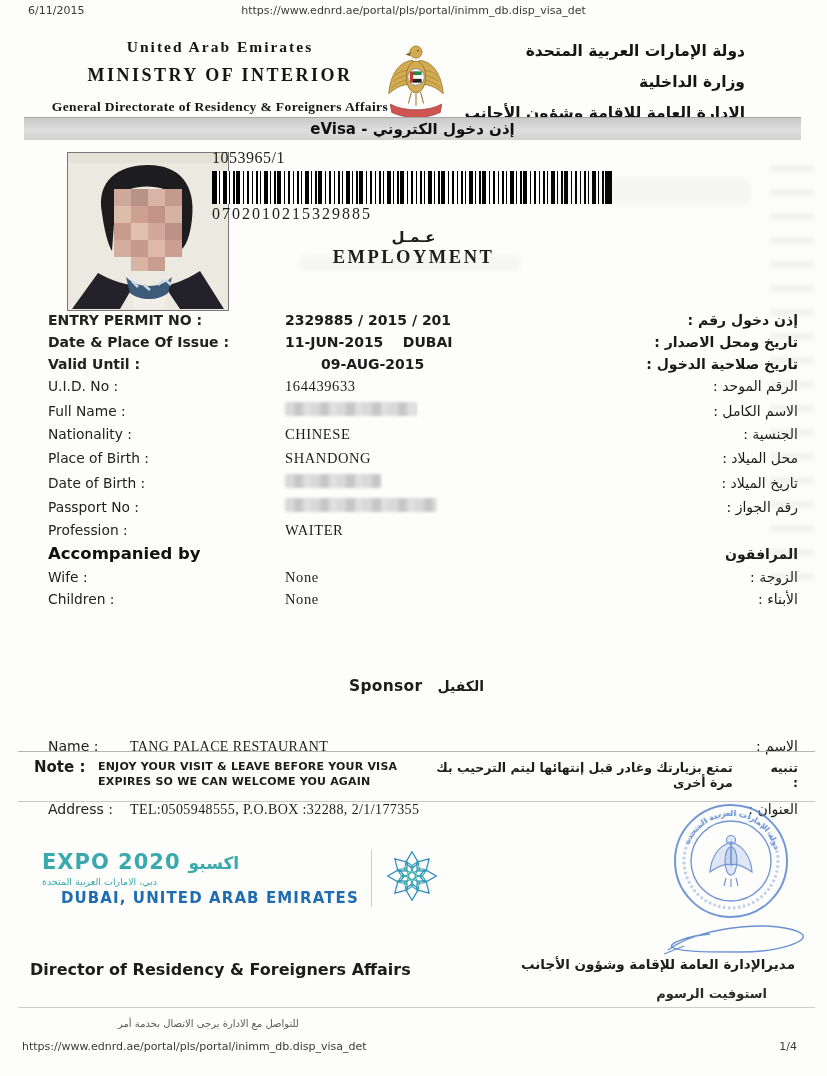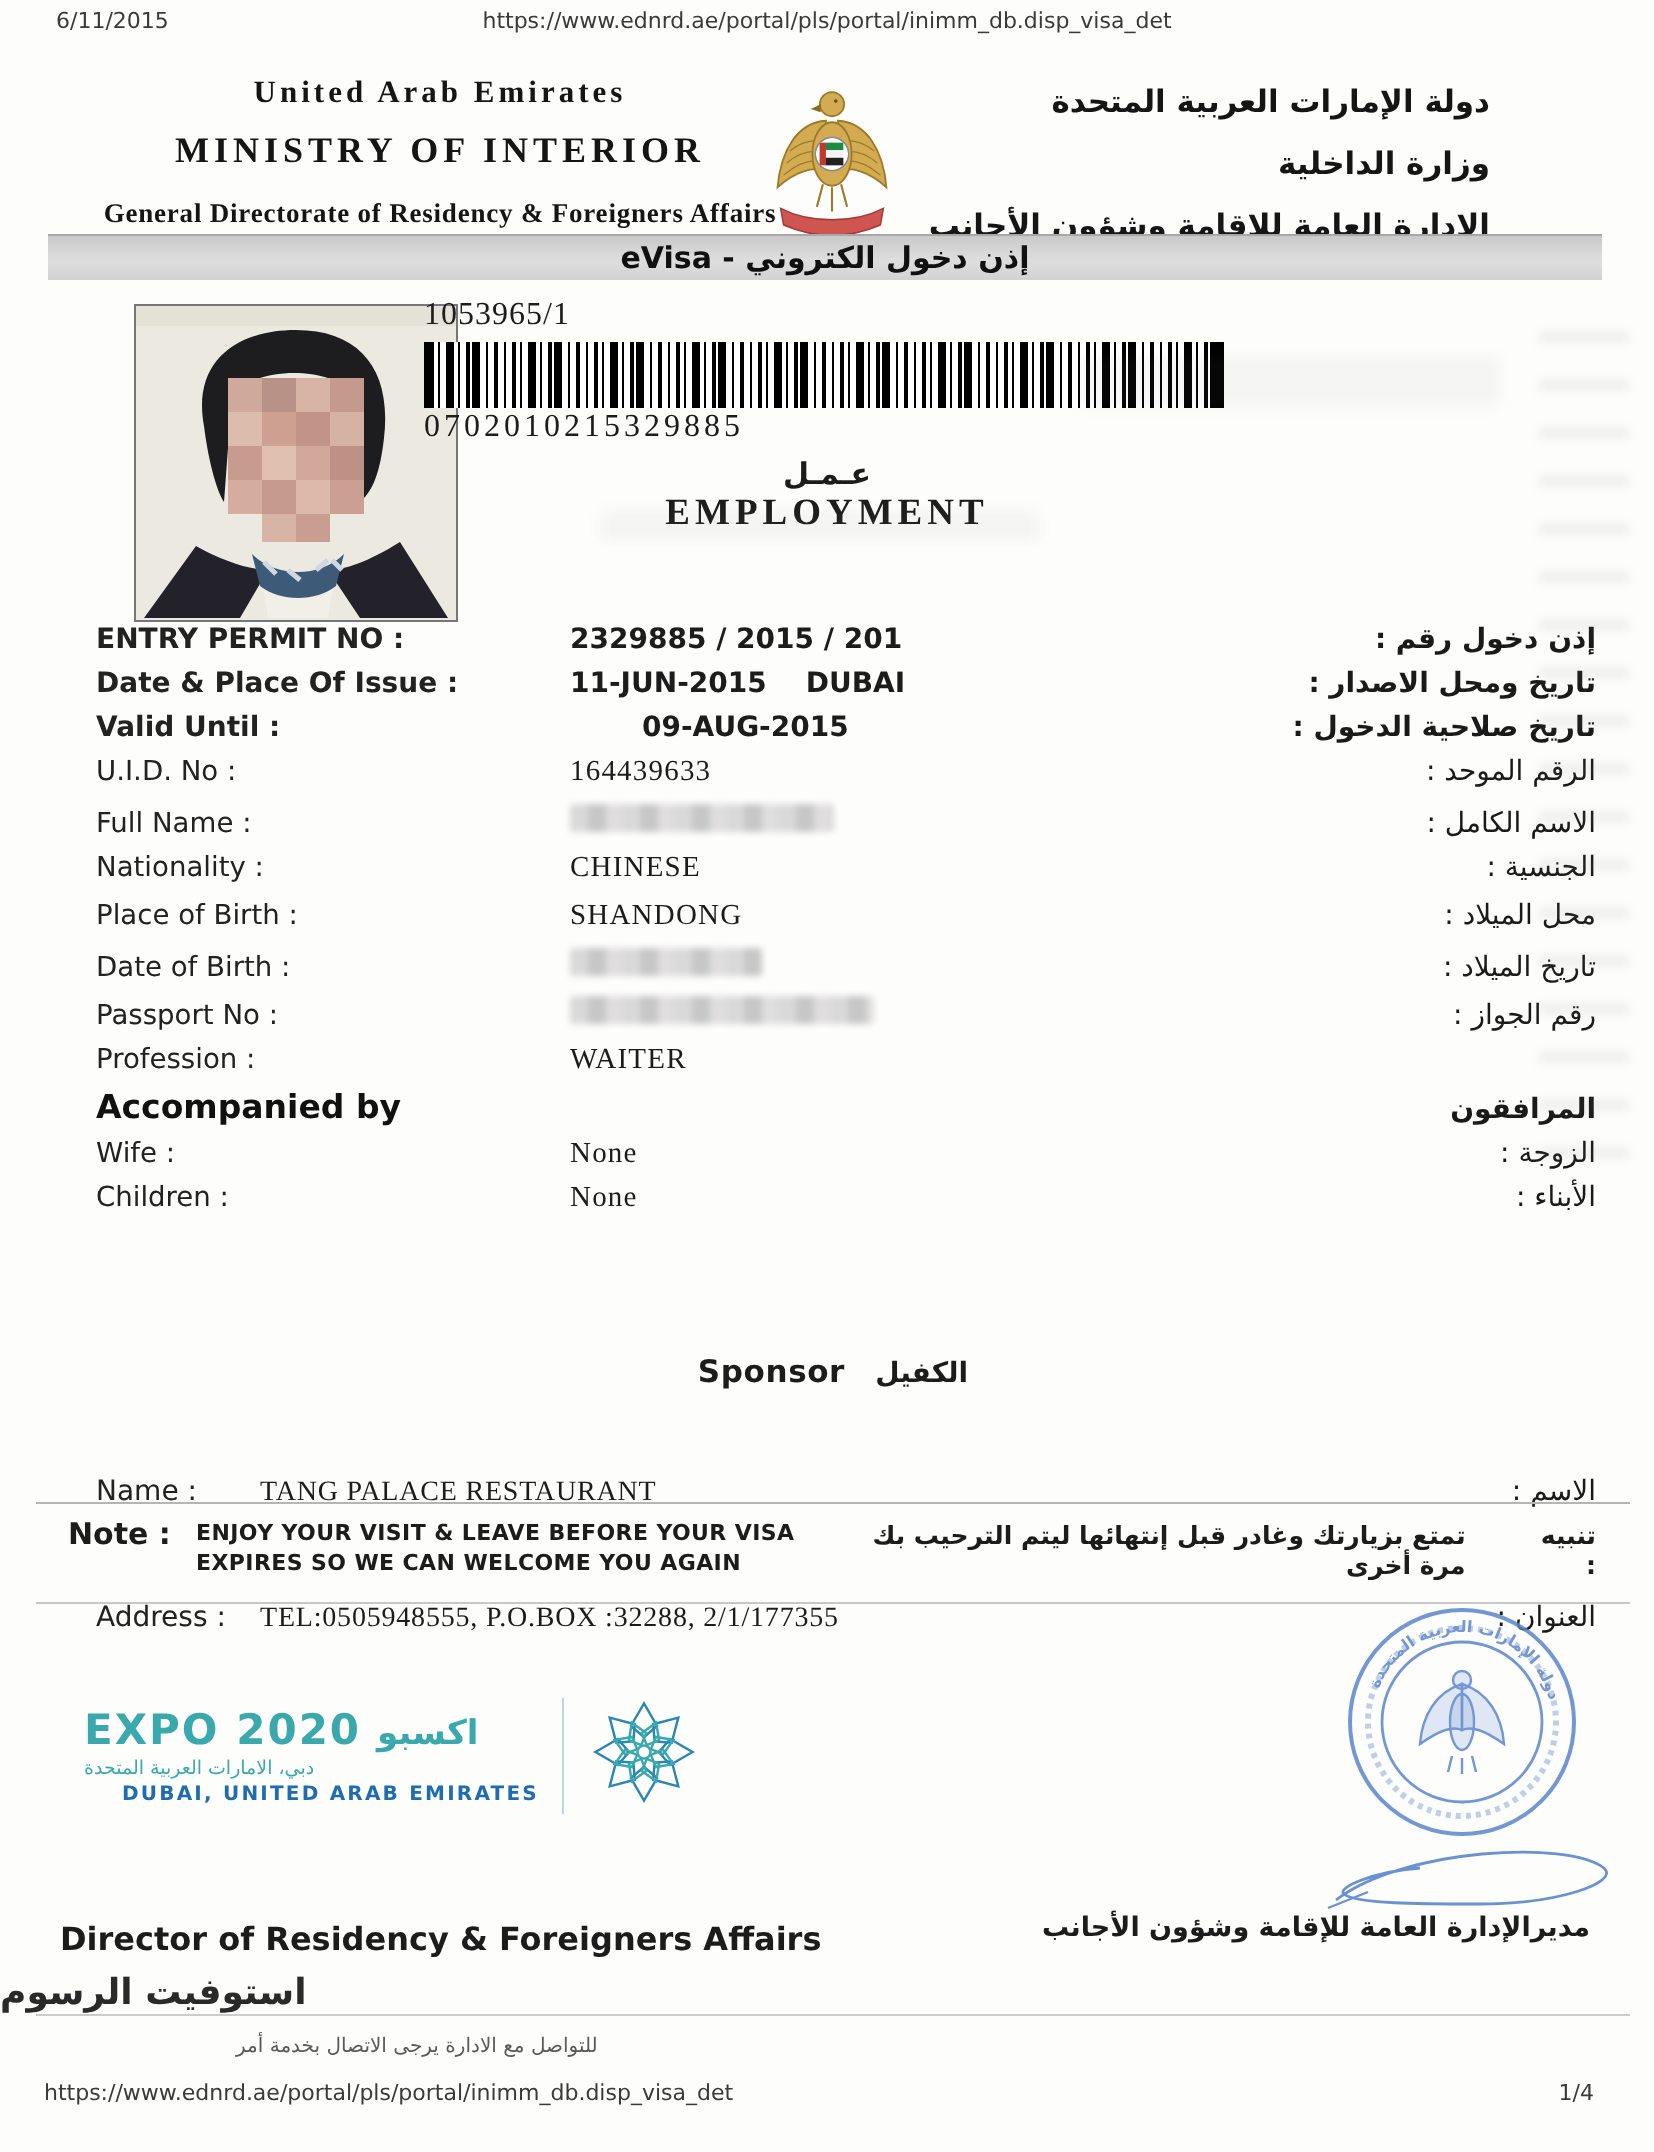--- a/index.html
+++ b/index.html
@@ -73,31 +73,31 @@
   .note .nar .s { font-size:12.5px; font-weight:bold; }
   .note .nar .t { font-size:12.5px; font-weight:bold; }
 
   
   .expo { position:absolute; left:42px; top:848px; display:flex; align-items:center; gap:12px; }
   .expo .txt { text-align:left; }
   .expo .row1 { display:flex; align-items:baseline; gap:8px; }
   .expo .exp { font-size:21px; font-weight:bold; letter-spacing:1px; }
   .expo .exar { font-size:17px; font-weight:bold; direction:rtl; }
   .expo .sub-ar { font-size:9.5px; direction:rtl; text-align:left; margin-top:2px; }
-  .expo .sub-en { font-size:10px; font-weight:bold; letter-spacing:1.1px; margin-top:2px;padding-left:19px; }
+  .expo .sub-en { font-size:15px; font-weight:bold; letter-spacing:1.1px; margin-top:2px;padding-left:19px; }
   .expo .divider { width:1px; height:58px; background:#bcd6da; }
 
   
   .stamp { position:absolute; left:668px; top:798px; width:126px; height:126px; opacity:.85; }
   .signature { position:absolute; left:662px; top:916px; width:156px; height:48px; opacity:.9; }
 
   
   .director-en { position:absolute; left:30px; top:960px; font-weight:bold; font-size:16px; }
   .director-ar { position:absolute; right:32px; top:956px; direction:rtl; font-weight:bold; font-size:13.5px; }
-  .fees { position:absolute; left:0; right:60px; top:986px; text-align:left; direction:rtl; font-weight:bold; font-size:18px; color:#2a2a2a; }
+  .fees { position:absolute; left:0; right:60px; top:986px; text-align:right; direction:rtl; font-weight:bold; font-size:13px; color:#2a2a2a; }
 
   
   .contact { position:absolute; left:118px; top:1018px; direction:rtl; font-size:10px; color:#5a5a5a; }
   .foot-url { position:absolute; left:22px; top:1040px; font-size:11px; color:#3a3a3a; }
   .foot-page { position:absolute; right:30px; top:1040px; font-size:11px; color:#3a3a3a; }
 
   
   .ghost-col { position:absolute; right:12px; top:150px; width:46px; height:430px; filter:blur(2px); opacity:.5;
                background:repeating-linear-gradient(0deg, rgba(130,130,130,.18) 0 7px, transparent 7px 24px); }
   .ghost-smudge { position:absolute; background:rgba(120,120,120,.06); filter:blur(3px); border-radius:4px; }

